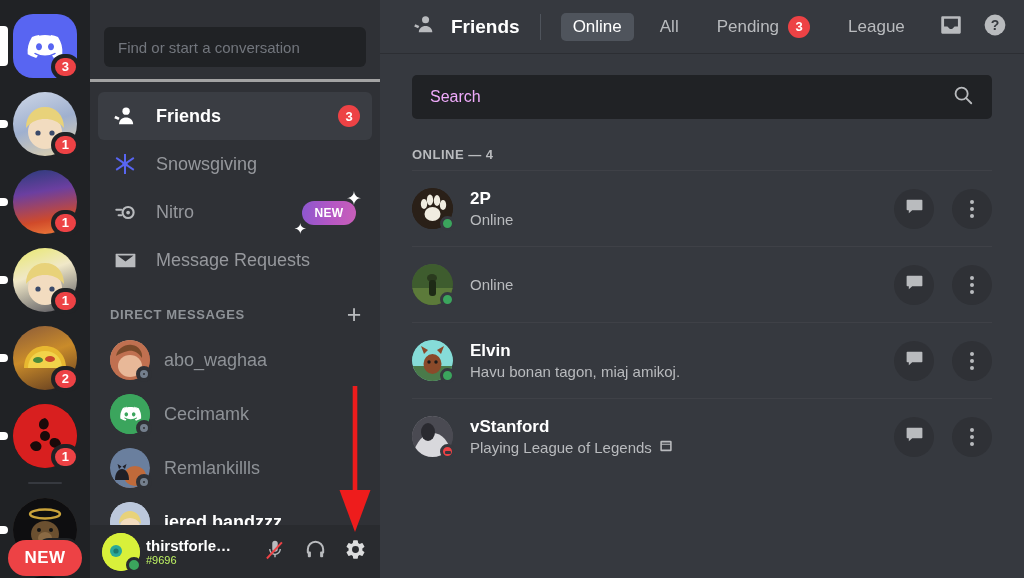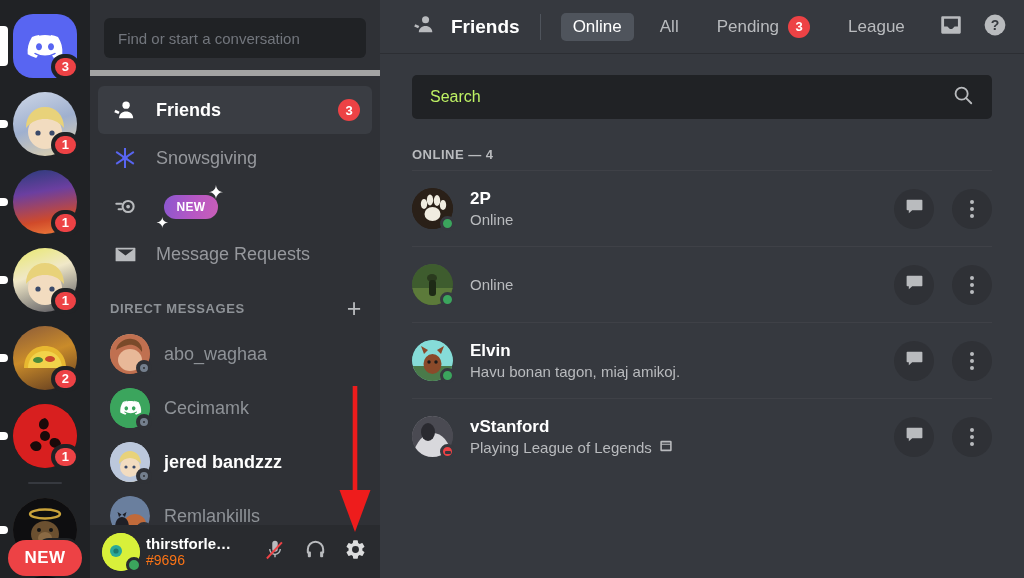--- a/index.html
+++ b/index.html
@@ -46,21 +46,21 @@
     background:#ed4245; color:#fff; font-size:17px; font-weight:bold;
     display:flex; align-items:center; justify-content:center;
     letter-spacing:.5px;
   }
 
   
   .sidebar {
     width:290px; flex:0 0 290px; height:578px; background:#2f3136;
     display:flex; flex-direction:column; position:relative; overflow:hidden;
   }
-  .searchbar-wrap { padding:18px 14px 12px; border-bottom:6px solid #a3a3a3; }
+  .searchbar-wrap { padding:27px 14px 12px; border-bottom:3px solid #a3a3a3; }
   .searchbar {
     height:40px; background:#202225; border-radius:6px;
     display:flex; align-items:center; padding:0 14px;
     color:#72767d; font-size:15px;
   }
   .navlist { padding:10px 8px 0; flex:0 0 auto; }
   .navrow {
     height:48px; border-radius:6px; display:flex; align-items:center;
     padding:0 12px; gap:16px; color:#96989d; font-size:18px; cursor:pointer;
   }
@@ -119,21 +119,21 @@
 
   .userpanel {
     height:53px; background:#292b2f; display:flex; align-items:center;
     padding:0 8px 0 12px; gap:6px; flex:0 0 53px;
   }
   .up-av { position:relative; width:38px; height:38px; flex:0 0 38px; }
   .up-av .pic { width:38px; height:38px; border-radius:50%; overflow:hidden; display:block; }
   .up-av .status { border-color:#292b2f; }
   .up-names { flex:1; min-width:0; line-height:1.15; }
   .up-name { color:#fff; font-size:15px; font-weight:bold; white-space:nowrap; overflow:hidden; }
-  .up-tag { color:#f97316; font-size:14px; }
+  .up-tag { color:#bef264; font-size:11px; }
   .up-btn {
     width:34px; height:34px; border-radius:5px; display:flex;
     align-items:center; justify-content:center; cursor:pointer; flex:0 0 34px;
   }
 
   
   .main { flex:1; height:578px; background:#36393f; display:flex; flex-direction:column; min-width:0; }
   .topbar {
     height:53px; flex:0 0 53px; display:flex; align-items:center;
     gap:0; padding:0 16px 0 32px;
@@ -146,21 +146,21 @@
     font-size:17px; cursor:pointer; display:flex; align-items:center; gap:9px;
   }
   .tb-tab.sel { background:#4f545c; color:#fff; }
   .tb-right { margin-left:auto; display:flex; align-items:center; gap:18px; padding-left:20px; }
   .tb-ico { cursor:pointer; display:flex; align-items:center; justify-content:center; }
 
   .content { flex:1; padding:0 32px; overflow:hidden; }
   .search2 {
     margin-top:22px; height:44px; background:#202225; border-radius:5px;
     display:flex; align-items:center; padding:0 18px;
-    color:#bef264; font-size:16px;
+    color:#f0abfc; font-size:16px;
   }
   .search2 .sp { flex:1; }
   .online-hd {
     color:#b9bbbe; font-size:13px; font-weight:bold; letter-spacing:.5px;
     margin-top:28px; margin-bottom:8px;
   }
   .frow {
     height:76px; display:flex; align-items:center; gap:17px;
     border-top:1px solid #3f4147; cursor:pointer;
   }
@@ -338,20 +338,21 @@
           <span class="lbl">Snowsgiving</span>
         </div>
         <div class="navrow">
           <span class="ico">
             <svg width="25" height="25" viewBox="0 0 24 24" fill="none" stroke="#b9bbbe" stroke-width="2">
               <circle cx="14.5" cy="12" r="5.3"></circle>
               <circle cx="14.5" cy="12" r="1.8" fill="#b9bbbe" stroke="none"></circle>
               <path d="M8 9.4H3.2M8 14.6H5.4" stroke-linecap="round"></path>
             </svg>
           </span>
+          <span class="lbl">Nitro</span>
           <span class="newbadge-wrap">
             <span class="newbadge">NEW</span>
             <span class="spark s1">✦</span>
             <span class="spark s2">✦</span>
           </span>
         </div>
         <div class="navrow">
           <span class="ico">
             <svg width="25" height="25" viewBox="0 0 24 24" fill="#b9bbbe">
               <path d="M3 5.5h18a.5.5 0 0 1 .5.5v12a.5.5 0 0 1-.5.5H3a.5.5 0 0 1-.5-.5V6a.5.5 0 0 1 .5-.5zm1.3 1.8L12 13l7.7-5.7z"></path>
@@ -380,45 +381,45 @@
         </div>
         <div class="dmrow">
           <div class="av">
             <span class="pic a-cec"><svg width="40" height="40" viewBox="0 0 40 40">
                 <circle cx="20" cy="20" r="20" fill="#3ba55d"></circle>
                 <path d="M28 14a17 17 0 0 0-4-1.3l-.3.6c1.3.3 2.4.7 3.5 1.3-2-1.2-4.3-1.7-6.8-1.7s-4.7.5-6.8 1.7c1.1-.6 2.3-1 3.6-1.3l-.3-.6c-1.4.2-2.8.7-4 1.3-2.3 3.6-2.9 7-2.6 10.5a17 17 0 0 0 5.1 2.2l1.1-1.5c-.9-.3-1.7-.7-2.4-1.2l.6-.4a12 12 0 0 0 12 0l.6.4c-.7.5-1.5.9-2.4 1.2l1 1.5a17 17 0 0 0 5.2-2.2c.4-3.9-.6-7.3-2.6-10.5zM16.3 22.4c-1 0-1.8-1-1.8-2.1s.8-2.1 1.8-2.1 1.8 1 1.8 2.1-.8 2.1-1.8 2.1zm7.4 0c-1 0-1.8-1-1.8-2.1s.8-2.1 1.8-2.1 1.8 1 1.8 2.1-.8 2.1-1.8 2.1z" fill="#fff"></path>
               </svg></span>
             <span class="status offline"></span>
           </div>
           <span>Cecimamk</span>
+        </div>
+        <div class="dmrow">
+          <div class="av">
+            <span class="pic a-rem"><svg width="40" height="40" viewBox="0 0 40 40">
+                <circle cx="20" cy="20" r="20" fill="#6a7f9e"></circle>
+                <ellipse cx="25" cy="28" rx="11" ry="10" fill="#c06a3a"></ellipse>
+                <path d="M5 32c0-7 3-11 7-11s7 4 7 11z" fill="#1f1f26"></path>
+                <path d="M9 21l-1.5-5 4 2.5zM15 21l1.5-5-4 2.5z" fill="#1f1f26"></path>
+              </svg></span>
+            <span class="status offline"></span>
+          </div>
+          <span>Remlankillls</span>
         </div>
         <div class="dmrow unread">
           <div class="av">
             <span class="pic a-jer"><svg width="40" height="40" viewBox="0 0 40 40">
                 <circle cx="20" cy="20" r="20" fill="#bcc8dc"></circle>
                 <circle cx="20" cy="25" r="10" fill="#f2dcc0"></circle>
                 <path d="M9 22c0-8 5-13 11-13s11 5 11 13c-3-4-7-6-11-6s-8 2-11 6z" fill="#e8d27a"></path>
                 <circle cx="16" cy="25" r="1.6" fill="#3a4a6a"></circle>
                 <circle cx="24" cy="25" r="1.6" fill="#3a4a6a"></circle>
               </svg></span>
             <span class="status offline"></span>
           </div>
           <span>jered bandzzz</span>
-        </div>
-        <div class="dmrow">
-          <div class="av">
-            <span class="pic a-rem"><svg width="40" height="40" viewBox="0 0 40 40">
-                <circle cx="20" cy="20" r="20" fill="#6a7f9e"></circle>
-                <ellipse cx="25" cy="28" rx="11" ry="10" fill="#c06a3a"></ellipse>
-                <path d="M5 32c0-7 3-11 7-11s7 4 7 11z" fill="#1f1f26"></path>
-                <path d="M9 21l-1.5-5 4 2.5zM15 21l1.5-5-4 2.5z" fill="#1f1f26"></path>
-              </svg></span>
-            <span class="status offline"></span>
-          </div>
-          <span>Remlankillls</span>
         </div>
       </div>
 
     <div class="userpanel">
       <div class="up-av">
         <span class="pic a-me">
           <svg width="38" height="38" viewBox="0 0 38 38" aria-hidden="true">
             <circle cx="19" cy="19" r="19" fill="#d8f03a"></circle>
             <circle cx="14" cy="18" r="6" fill="#2aa898"></circle>
             <circle cx="14" cy="18" r="2.6" fill="#1b7a6e"></circle>

